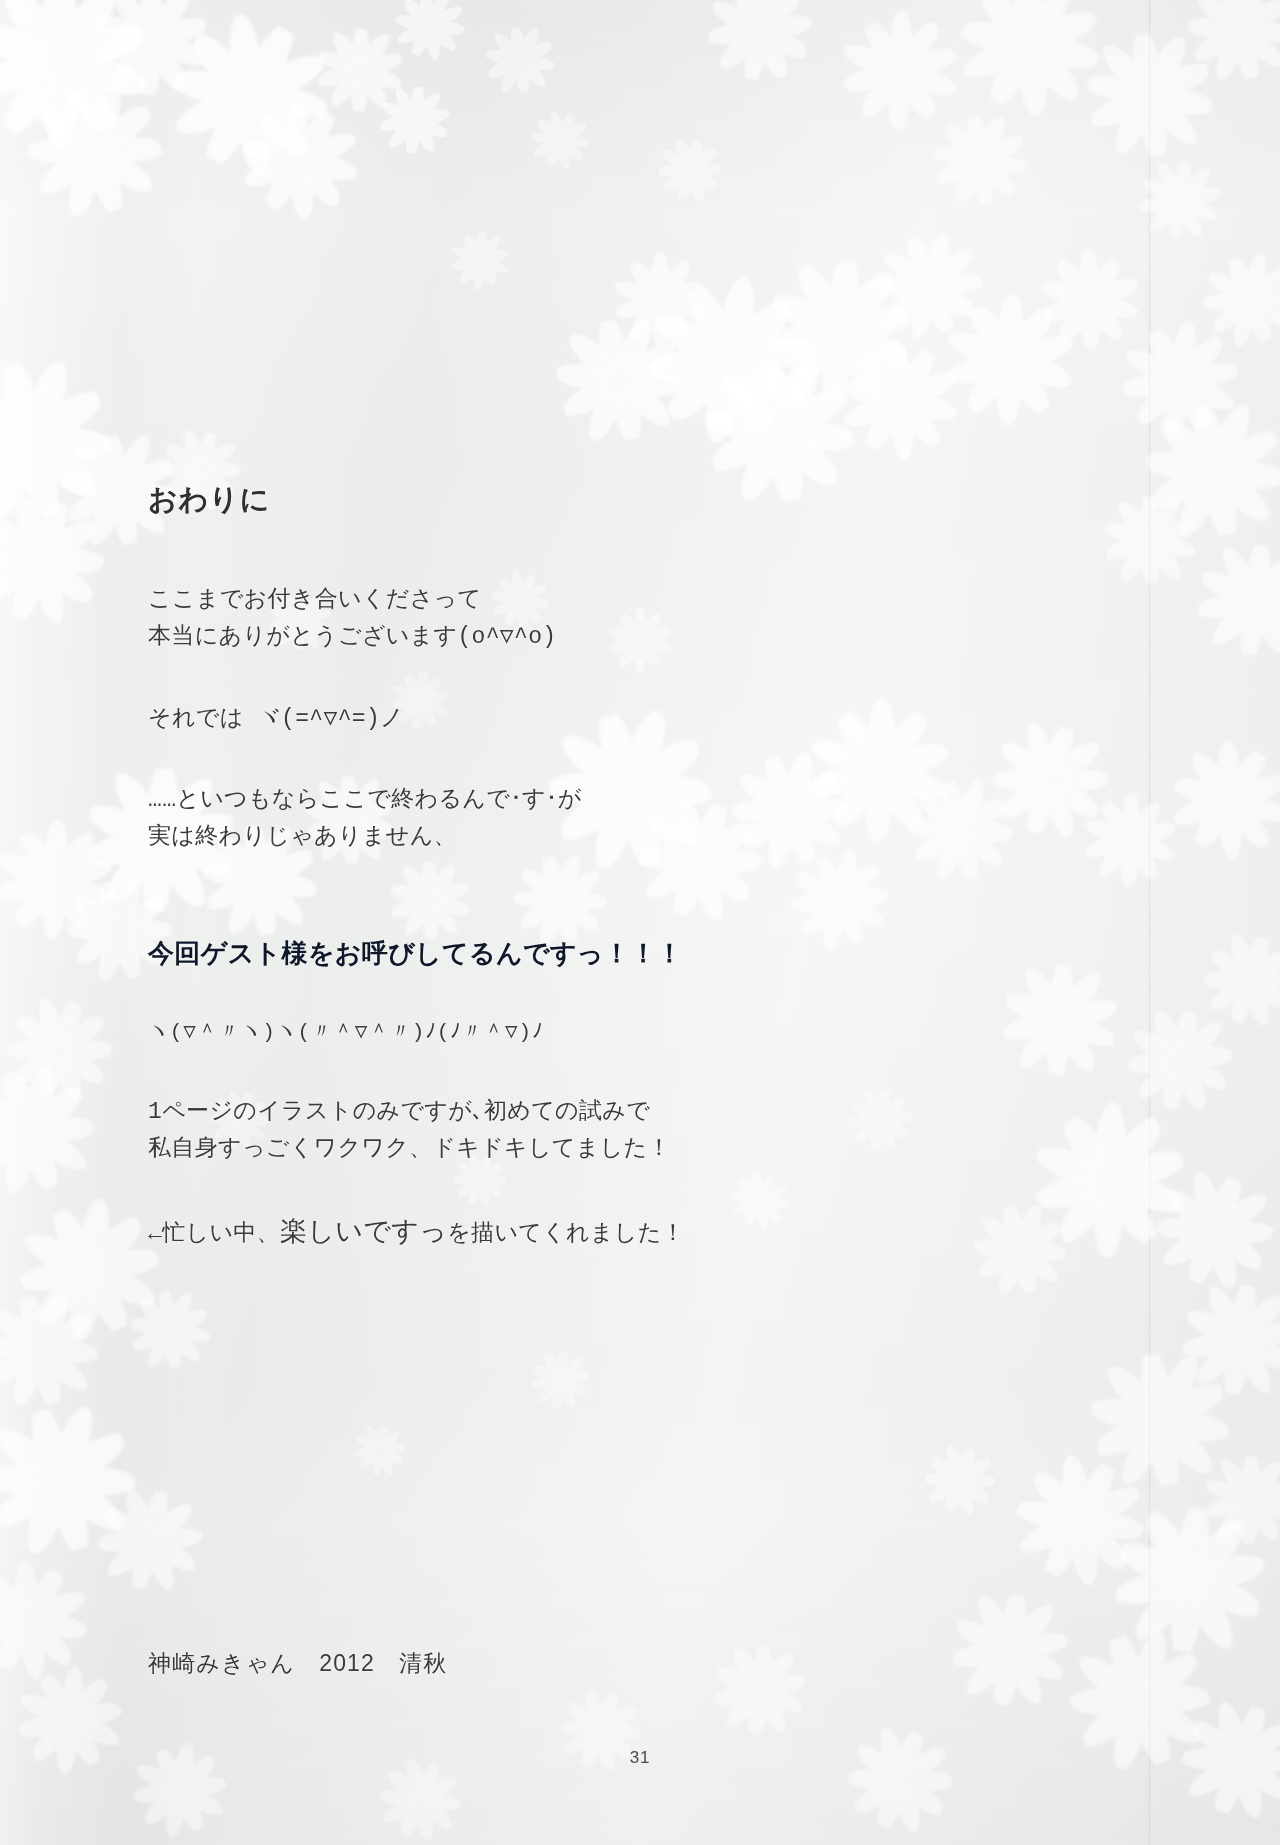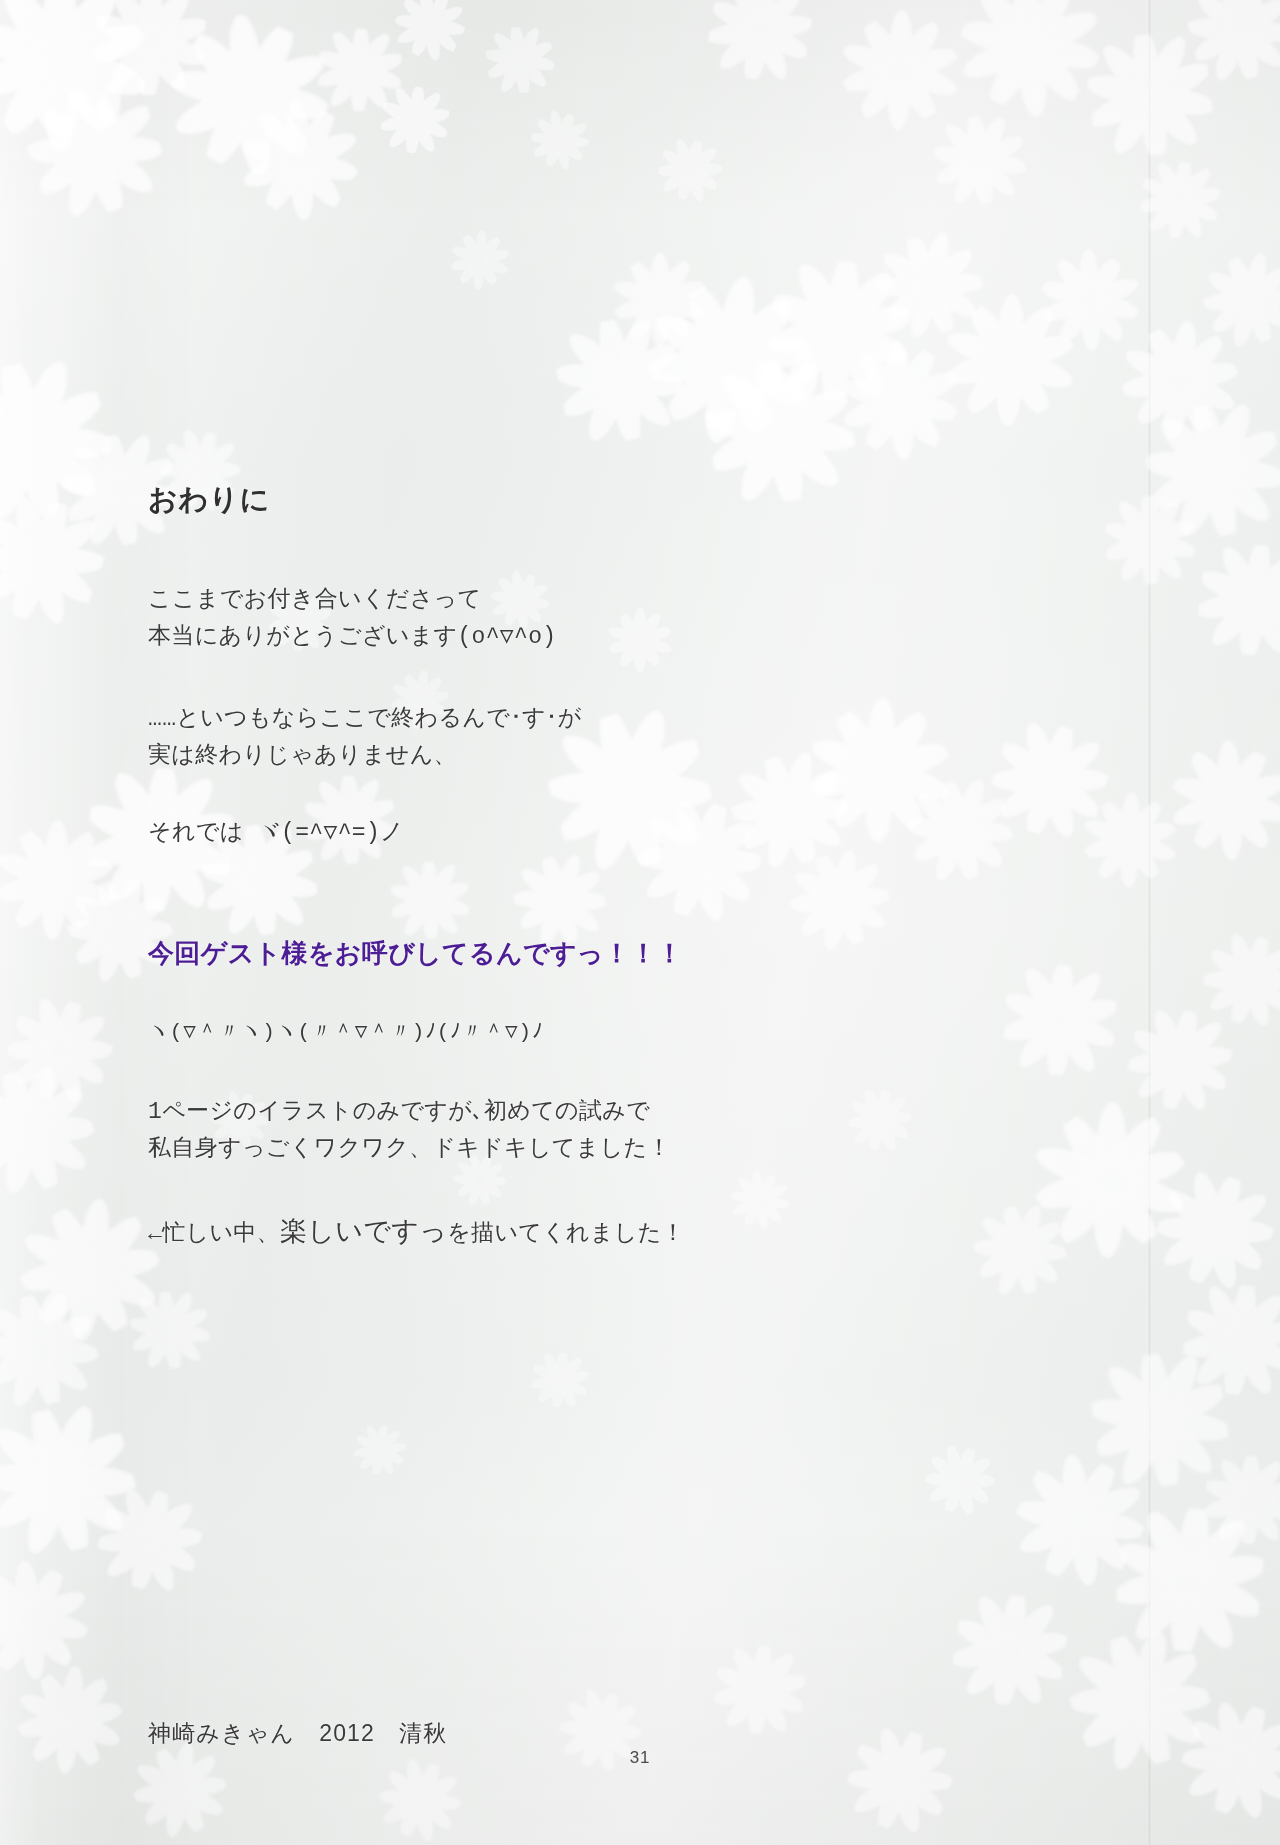--- a/index.html
+++ b/index.html
@@ -85,33 +85,33 @@
     margin: 0 0 44px 0;
     color: #3a3a3a;
     text-shadow: 0 0 2px rgba(255,255,255,0.85);
     white-space: pre-line;
     font-family: Liberation Mono, monospace;
   }
   .para.tight { margin-bottom: 40px; }
   .para .strong {
     font-weight: bold;
     font-size: 26px;
-    color: #4c1d95;
+    color: #0f172a;
   }
   .para .big {
     font-size: 27px;
   }
   .kaomoji {
     font-size: 21px;
     letter-spacing: 0.04em;
   }
   .signature {
     position: absolute;
     left: 148px;
-    top: 1718px;
+    top: 1648px;
     font-size: 23px;
     letter-spacing: 0.05em;
     color: #3a3a3a;
     text-shadow: 0 0 2px rgba(255,255,255,0.85);
   }
   .page-number {
     position: absolute;
     left: 0;
     right: 0;
     top: 1748px;
@@ -612,24 +612,24 @@
           </svg>
         </div>
       </div>
   </div>
 
   <div class="content">
     <h1 class="heading">おわりに</h1>
 
     <p class="para">ここまでお付き合いくださって
 本当にありがとうございます(o^▽^o)</p>
+    <p class="para">それでは ヾ(=^▽^=)ノ</p>
+
     <p class="para tight">……といつもならここで終わるんで･す･が
 実は終わりじゃありません、</p>
-
-    <p class="para">それでは ヾ(=^▽^=)ノ</p>
     <p class="para tight">
       <span class="strong">今回ゲスト様をお呼びしてるんですっ！！！</span>
     </p>
     <p class="para kaomoji">ヽ(▽＾〃ヽ)ヽ(〃＾▽＾〃)ﾉ(ﾉ〃＾▽)ﾉ</p>
 
     <p class="para">1ページのイラストのみですが､初めての試みで
 私自身すっごくワクワク、ドキドキしてました！</p>
 
     <p class="para"><span>←忙しい中、</span><span class="big">楽しいですっ</span><span>を描いてくれました！</span><br></p>
   </div>

